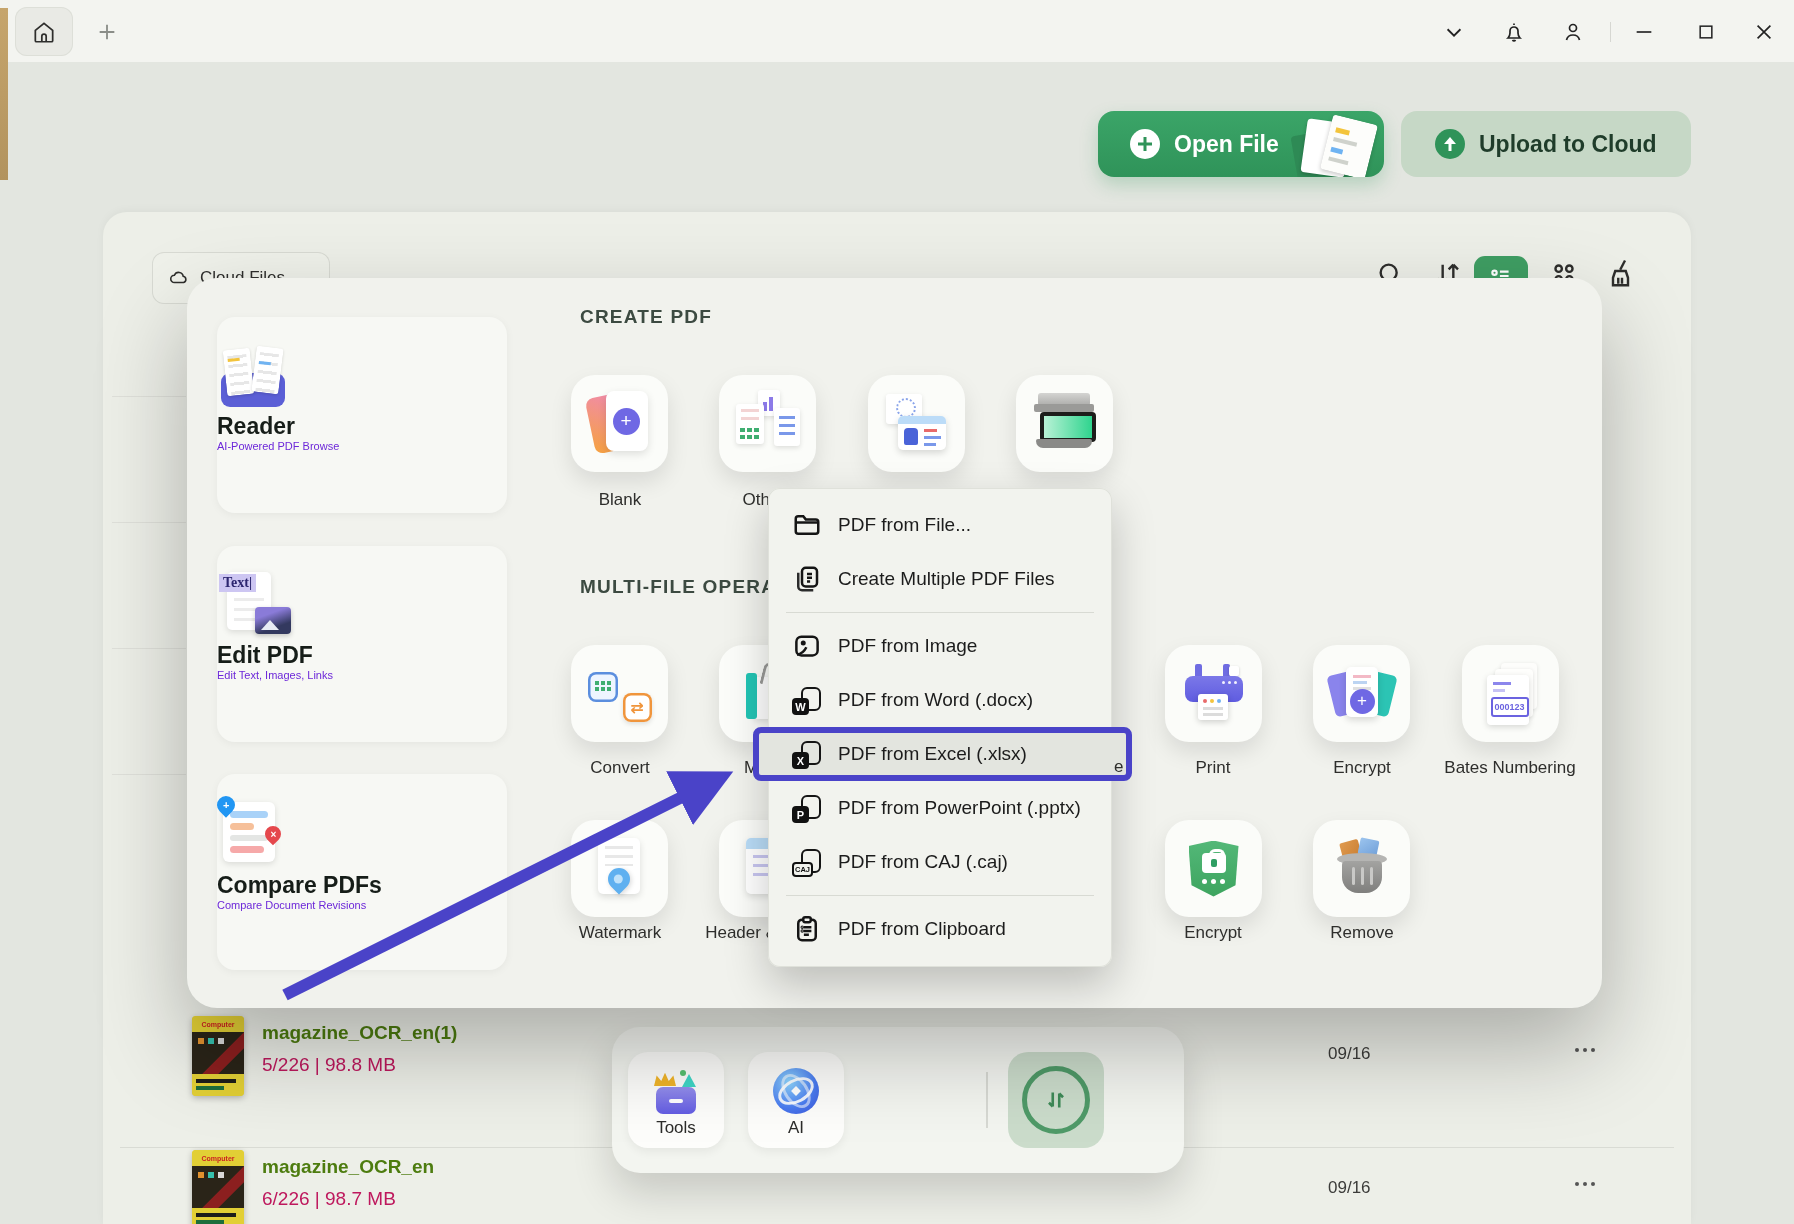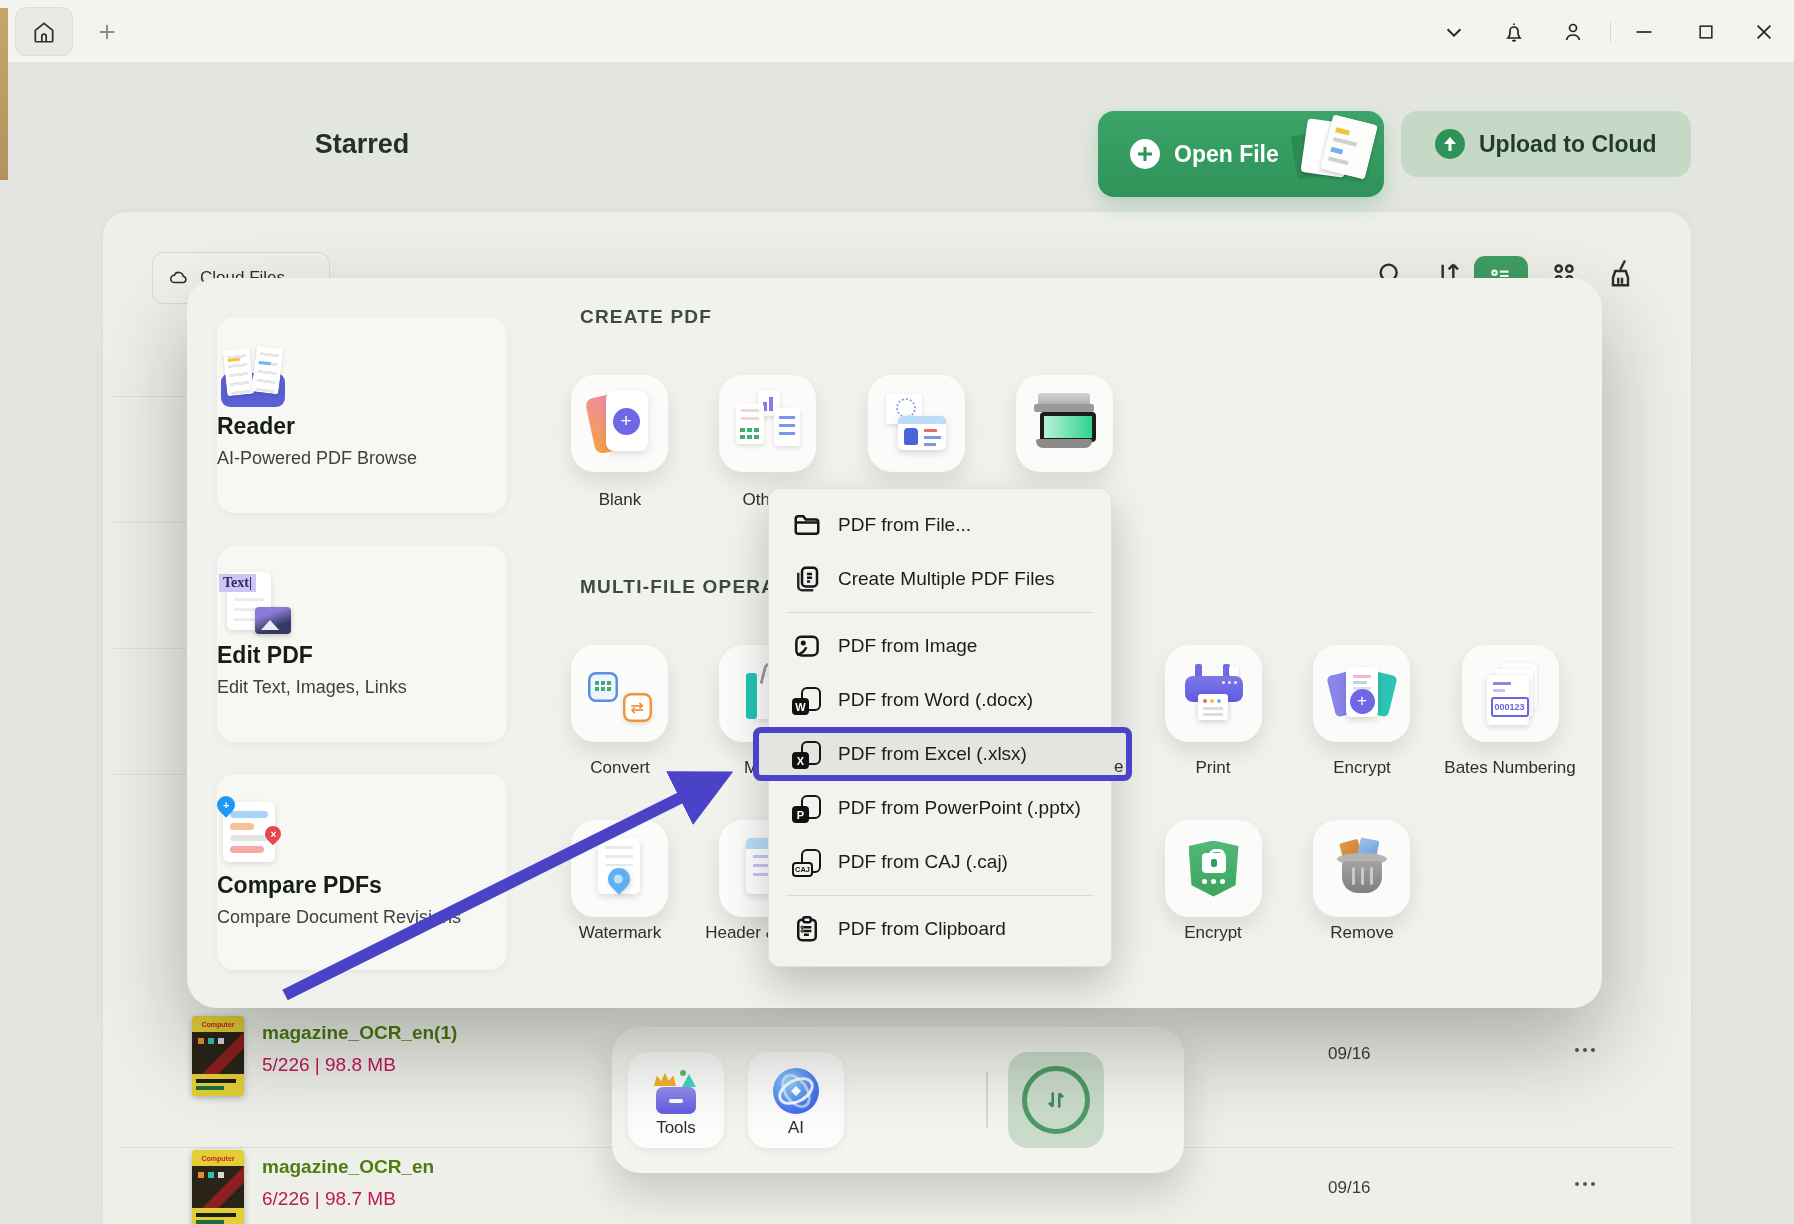--- a/index.html
+++ b/index.html
@@ -18,21 +18,21 @@
   .ctl{top:18px;width:28px;height:28px;display:flex;align-items:center;justify-content:center;color:#222}
   .ctl-chevron{left:1440px}.ctl-bell{left:1500px}.ctl-user{left:1559px}
   .ctl-sep{left:1610px;top:22px;width:1px;height:20px;background:#d6d7d2}
   .ctl-min{left:1630px}.ctl-max{left:1692px}.ctl-close{left:1750px}
 
   
   .tab-recent{left:103px;top:112px;width:154px;height:64px;border-radius:16px;background:#d7d9d3;
               display:flex;align-items:center;justify-content:center;font-size:27px;font-weight:bold;color:#24312a;z-index:4}
   .tab-starred{left:292px;top:112px;width:140px;height:64px;display:flex;align-items:center;justify-content:center;
                font-size:27px;font-weight:bold;color:#24312a;z-index:4}
-  .btn-open{left:1098px;top:111px;width:286px;height:86px;border-radius:16px;overflow:hidden;
+  .btn-open{left:1098px;top:111px;width:286px;height:66px;border-radius:16px;overflow:hidden;
             background:linear-gradient(180deg,#3ba568,#2f9359);display:flex;align-items:center;z-index:4;
             box-shadow:0 8px 18px rgba(47,147,89,.25)}
   .btn-open .pluscir{width:30px;height:30px;border-radius:50%;background:#fff;margin-left:32px;position:relative;flex:none}
   .btn-open .pluscir:before,.btn-open .pluscir:after{content:"";position:absolute;background:#2f9359;left:50%;top:50%;transform:translate(-50%,-50%)}
   .btn-open .pluscir:before{width:14px;height:3px}.btn-open .pluscir:after{width:3px;height:14px}
   .btn-open .lbl{color:#fff;font-size:23px;font-weight:bold;margin-left:14px}
   .papers{right:6px;top:8px;width:86px;height:56px}
   .papers i{position:absolute;border-radius:4px}
   .papers .p0{left:2px;top:14px;width:40px;height:44px;background:#2e8a55;transform:rotate(-10deg)}
   .papers .p1{left:12px;top:2px;width:44px;height:54px;background:#fff;transform:rotate(8deg);box-shadow:0 2px 4px rgba(0,0,0,.2)}
@@ -103,21 +103,21 @@
   .ic-cloud .c1{position:absolute;left:6px;top:2px;width:28px;height:28px;border-radius:50%;background:linear-gradient(135deg,#a08ff2,#7f7ae8)}
   .ic-cloud .c2{position:absolute;right:6px;top:10px;width:20px;height:20px;border-radius:50%;background:linear-gradient(135deg,#7fa0f0,#64b2f5)}
   .ic-cloud .base{position:absolute;left:2px;bottom:4px;width:48px;height:18px;border-radius:9px;background:linear-gradient(90deg,#8f7ff0,#58a7f5)}
 
   
   .modal{left:187px;top:278px;width:1415px;height:730px;border-radius:30px;background:#f1f2ed;z-index:30;
          box-shadow:0 40px 90px rgba(0,0,0,.28)}
   .card{left:217px;width:290px;height:196px;border-radius:18px;background:#f7f8f4;z-index:31;
         box-shadow:0 2px 8px rgba(0,0,0,.05);display:flex;flex-direction:column;align-items:flex-start}
   .card .t{font-size:23px;font-weight:bold;color:#161d18;margin-top:6px}
-  .card .s{font-size:18px;color:#404040;margin-top:8px}
+  .card .s{font-size:11px;color:#6d28d9;margin-top:0}
   .sec-head{font-size:19px;font-weight:bold;color:#3c4a41;letter-spacing:1.2px;z-index:31;white-space:nowrap}
   .tile{width:97px;height:97px;border-radius:24px;background:#fbfcf9;z-index:31;
         box-shadow:0 10px 22px rgba(0,0,0,.10);display:flex;align-items:center;justify-content:center;position:absolute}
   .tlabel{z-index:31;font-size:17px;color:#2e2e2c;white-space:nowrap;transform:translateX(-50%)}
   .partial-e{z-index:60;font-size:17px;color:#2e2e2c}
 
   
   .ic-book{position:relative;width:72px;height:62px;margin-top:28px}
   .ic-book .cover{position:absolute;left:4px;bottom:0;width:64px;height:34px;background:#5b5fd6;border-radius:9px}
   .ic-book .pl,.ic-book .pr{position:absolute;width:27px;height:46px;background:#fff;border-radius:3px;box-shadow:0 1px 3px rgba(0,0,0,.15);
@@ -311,21 +311,20 @@
           <rect x="5" y="5" width="14" height="14"></rect>
         </svg>
     </div>
     <div class="abs ctl ctl-close">
       <svg width="22" height="22" viewBox="0 0 24 24" stroke="currentColor" stroke-width="1.8">
           <path d="M5 5l14 14M19 5L5 19"></path>
         </svg>
     </div>
   </div>
 
-  <div class="abs tab-starred">Starred</div>
 
   <div class="abs btn-open">
     <span class="pluscir"></span>
     <span class="lbl">Open File</span>
     <span class="abs papers">
         <i class="p0"></i>
         <i class="p1"></i>
         <i class="p2"></i>
       </span>
   </div>

